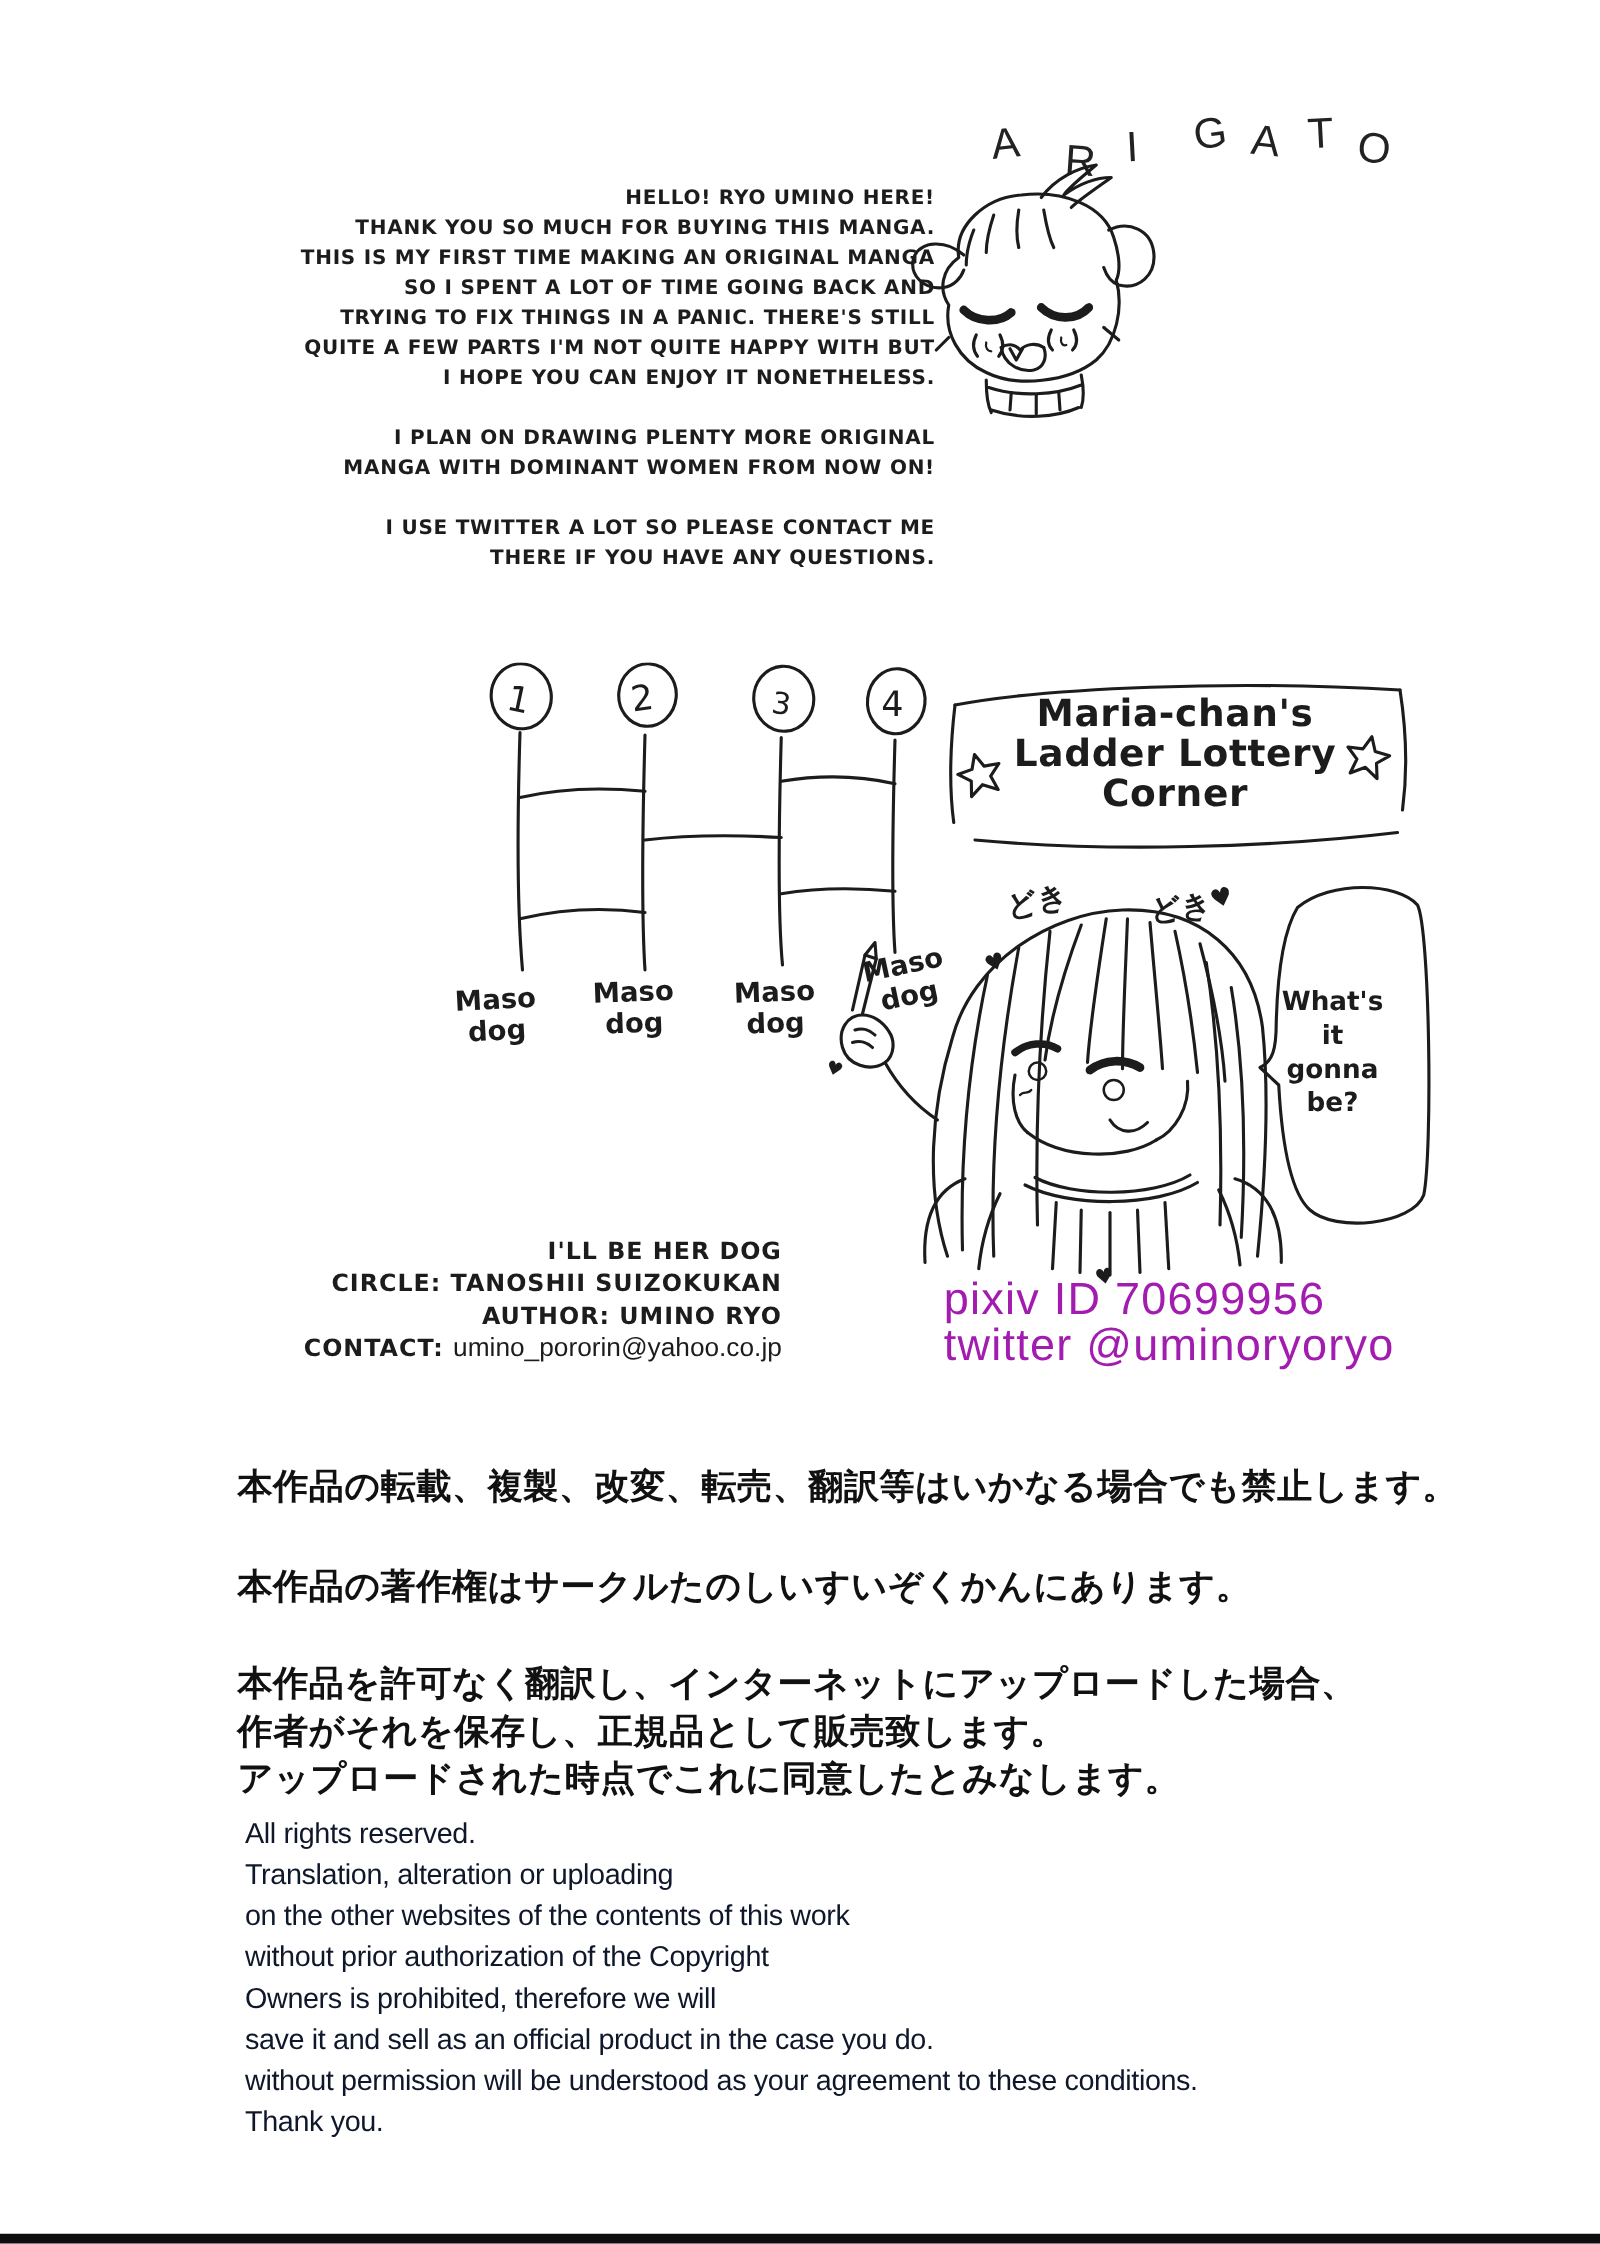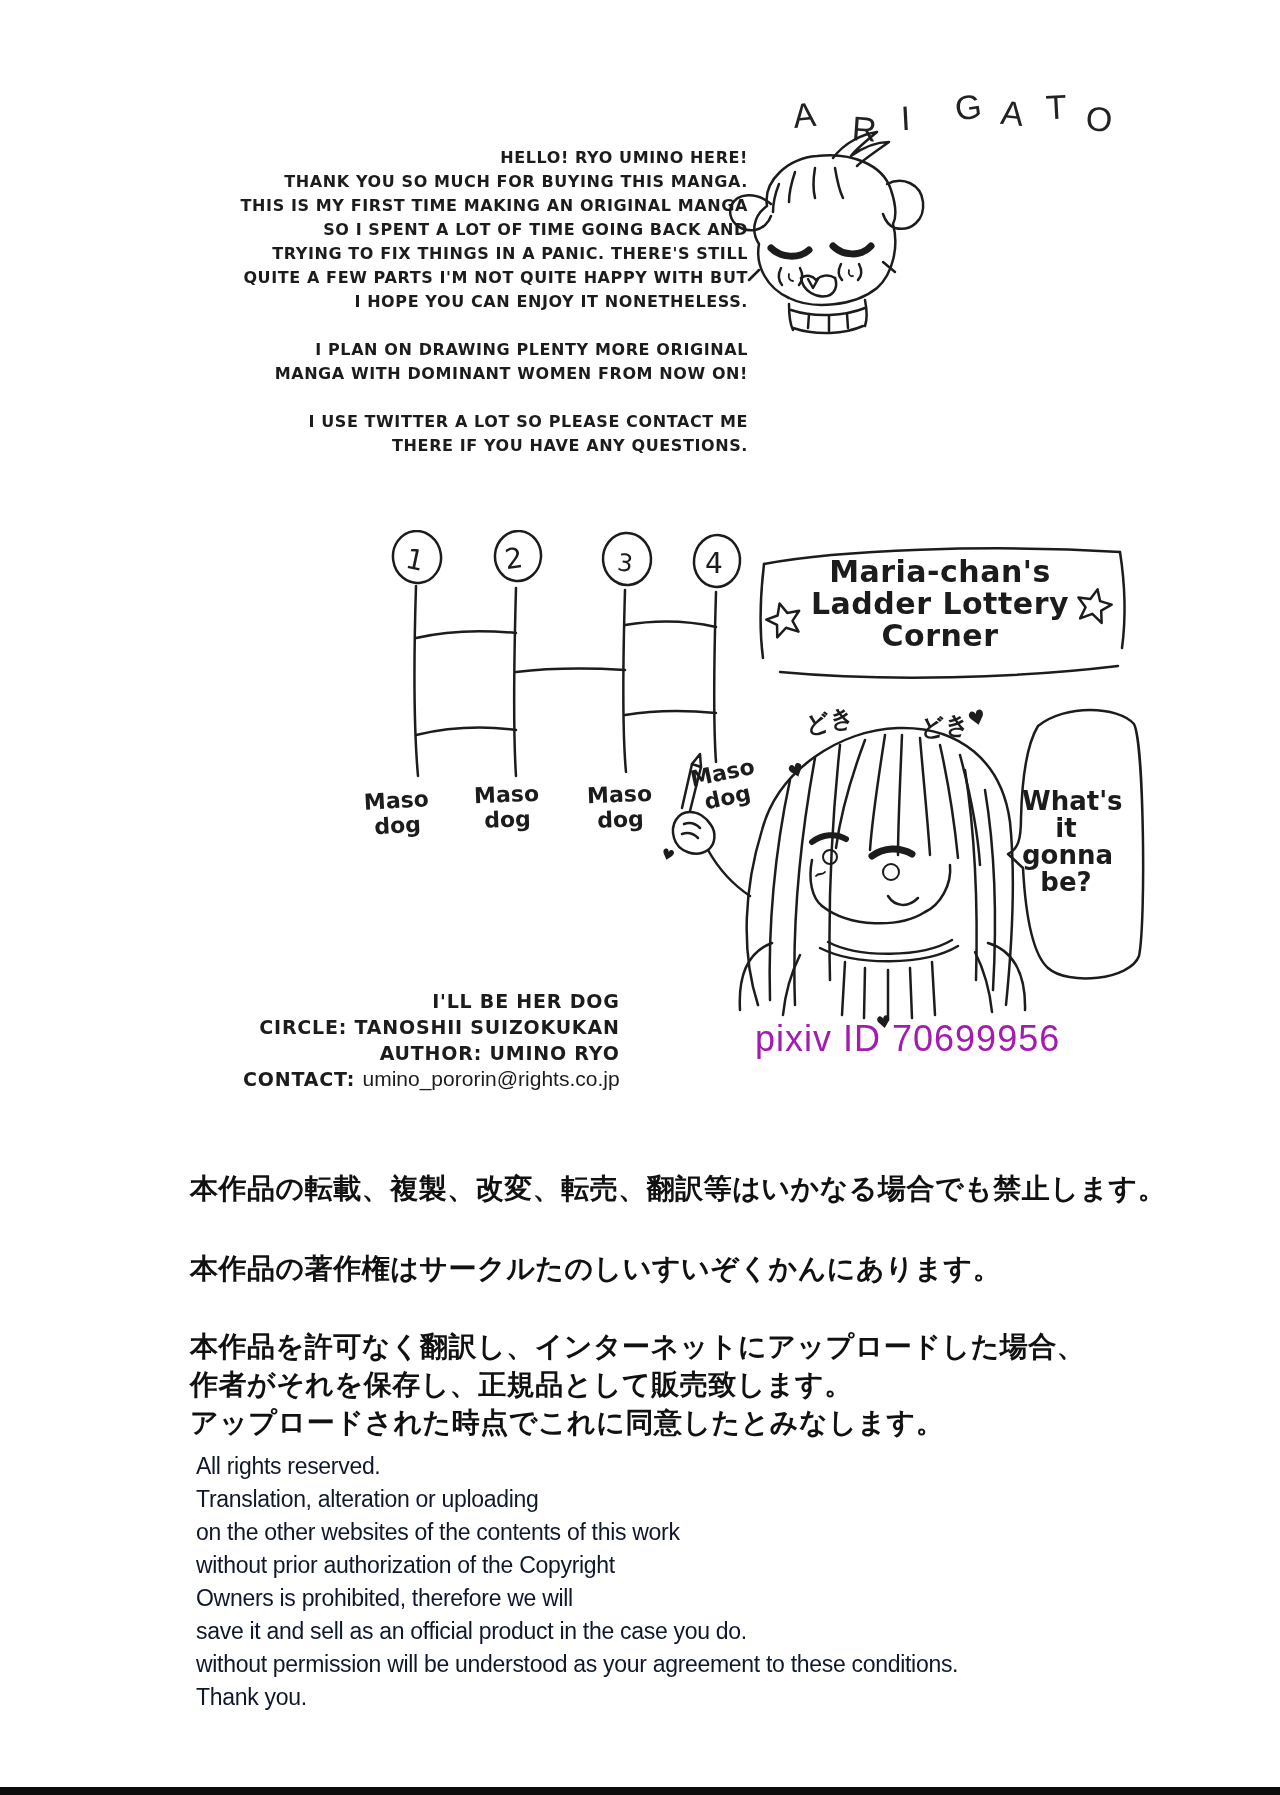--- a/index.html
+++ b/index.html
@@ -10,21 +10,21 @@
   .comic{font-family:"DejaVu Sans",sans-serif;font-weight:bold;color:#1c1c1c;text-align:right;}
   .greeting{left:188px;top:146px;width:560px;font-size:16px;line-height:24px;letter-spacing:.6px;}
   .greeting div{min-height:24px;white-space:nowrap;}
   
   .ari{font-family:"Liberation Sans",sans-serif;font-size:34px;font-weight:400;color:#222;}
   
   .hand{font-family:"DejaVu Sans",sans-serif;font-weight:bold;color:#1c1c1c;}
   .maria-text{left:756px;top:556px;width:368px;text-align:center;font-size:30px;line-height:32px;letter-spacing:.5px;}
   .maso{width:70px;text-align:center;font-size:22px;line-height:25px;}
   .doki{font-size:24px;}
-  .bubble-text{left:1022px;top:788px;width:88px;text-align:center;font-size:26px;line-height:27px;}
+  .bubble-text{left:1022px;top:788px;width:88px;text-align:center;font-size:21px;line-height:27px;}
   .heart{color:#1c1c1c;}
   
   .credits{left:243px;top:988px;font-size:19px;line-height:26px;letter-spacing:.8px;}
   .credits .print{font-family:"Liberation Sans",sans-serif;font-weight:normal;font-size:21px;letter-spacing:0;}
   .sns{left:755px;top:1020px;font-family:"Liberation Sans",sans-serif;font-weight:normal;
        font-size:36px;line-height:37px;color:#a21caf;letter-spacing:1px;}
   
   .jp{font-family:"Liberation Sans",sans-serif;font-weight:bold;color:#111;font-size:28px;line-height:38px;letter-spacing:.5px;}
   .en{left:196px;top:1450px;font-family:"Liberation Sans",sans-serif;font-weight:normal;color:#0f172a;
       font-size:23px;line-height:33px;letter-spacing:-.3px;}
@@ -192,25 +192,26 @@
     <div>gonna</div>
     <div>be?</div>
   </div>
 
   <div class="abs comic credits">
     <div>I'LL BE HER DOG</div>
     <div>CIRCLE: TANOSHII SUIZOKUKAN</div>
     <div>AUTHOR: UMINO RYO</div>
     <div>
       <span>CONTACT:</span>
-      <span class="print">umino_pororin@rights.co.jp</span>
+      <span class="print">umino_pororin@yahoo.co.jp</span>
     </div>
   </div>
   <div class="abs sns">
     <div>pixiv ID 70699956</div>
+    <div>twitter @uminoryoryo</div>
   </div>
 
   <div class="abs jp" style="left:190px;top:1170px;">本作品の転載、複製、改変、転売、翻訳等はいかなる場合でも禁止します。</div>
   <div class="abs jp" style="left:190px;top:1250px;">本作品の著作権はサークルたのしいすいぞくかんにあります。</div>
   <div class="abs jp" style="left:190px;top:1328px;">
     <div>本作品を許可なく翻訳し、インターネットにアップロードした場合、</div>
     <div>作者がそれを保存し、正規品として販売致します。</div>
     <div>アップロードされた時点でこれに同意したとみなします。</div>
   </div>
 

